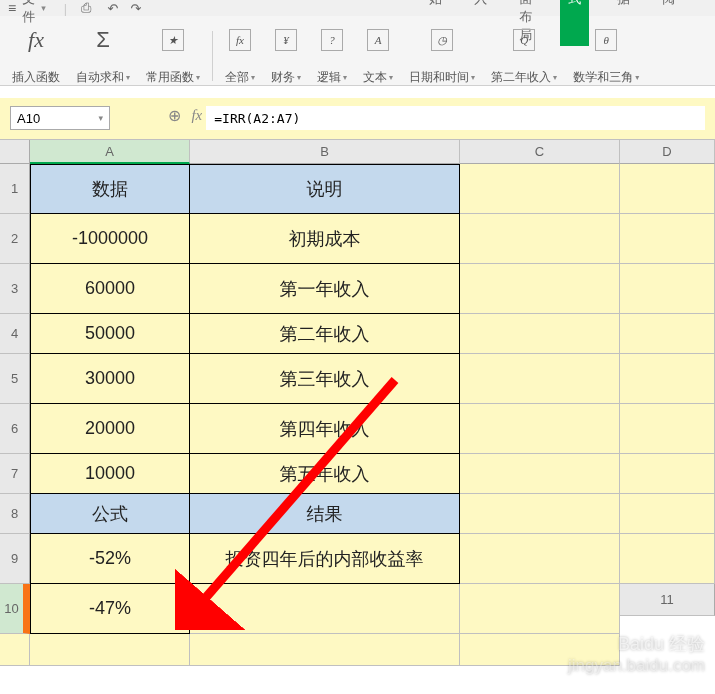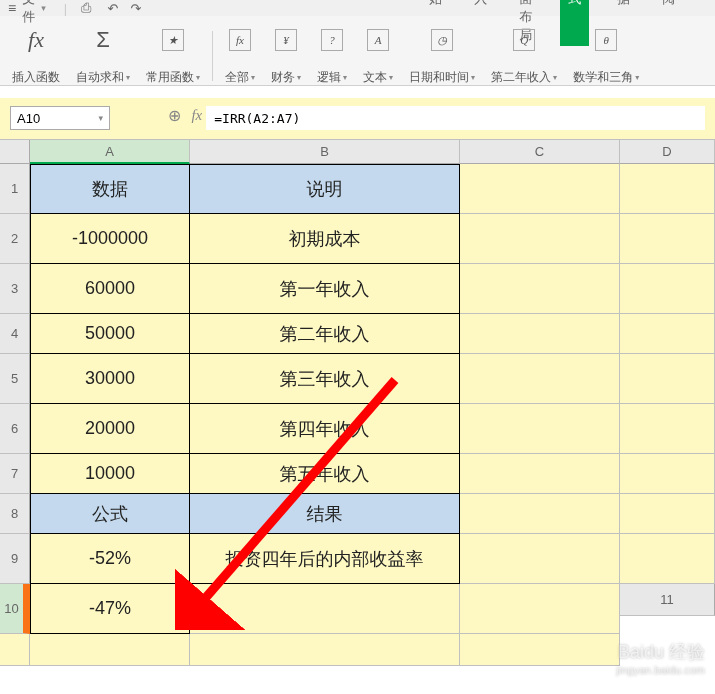--- a/index.html
+++ b/index.html
@@ -229,21 +229,21 @@
       position: absolute;
       right: 10px;
       bottom: 18px;
       color: rgba(255,255,255,0.6);
       font-size: 18px;
       z-index: 30;
       text-shadow: 0 0 3px rgba(0,0,0,0.3);
       text-align: right;
     }
     .watermark .sub {
-      font-size: 11px;
+      font-size: 17px;
       color: rgba(255,255,255,0.4);
     }
   </style>
 </head>
 <body>
 
 <div class="ribbon-tabs">
   <div class="left-section">
     <span class="hamburger">≡</span>
     <span>文件</span>

